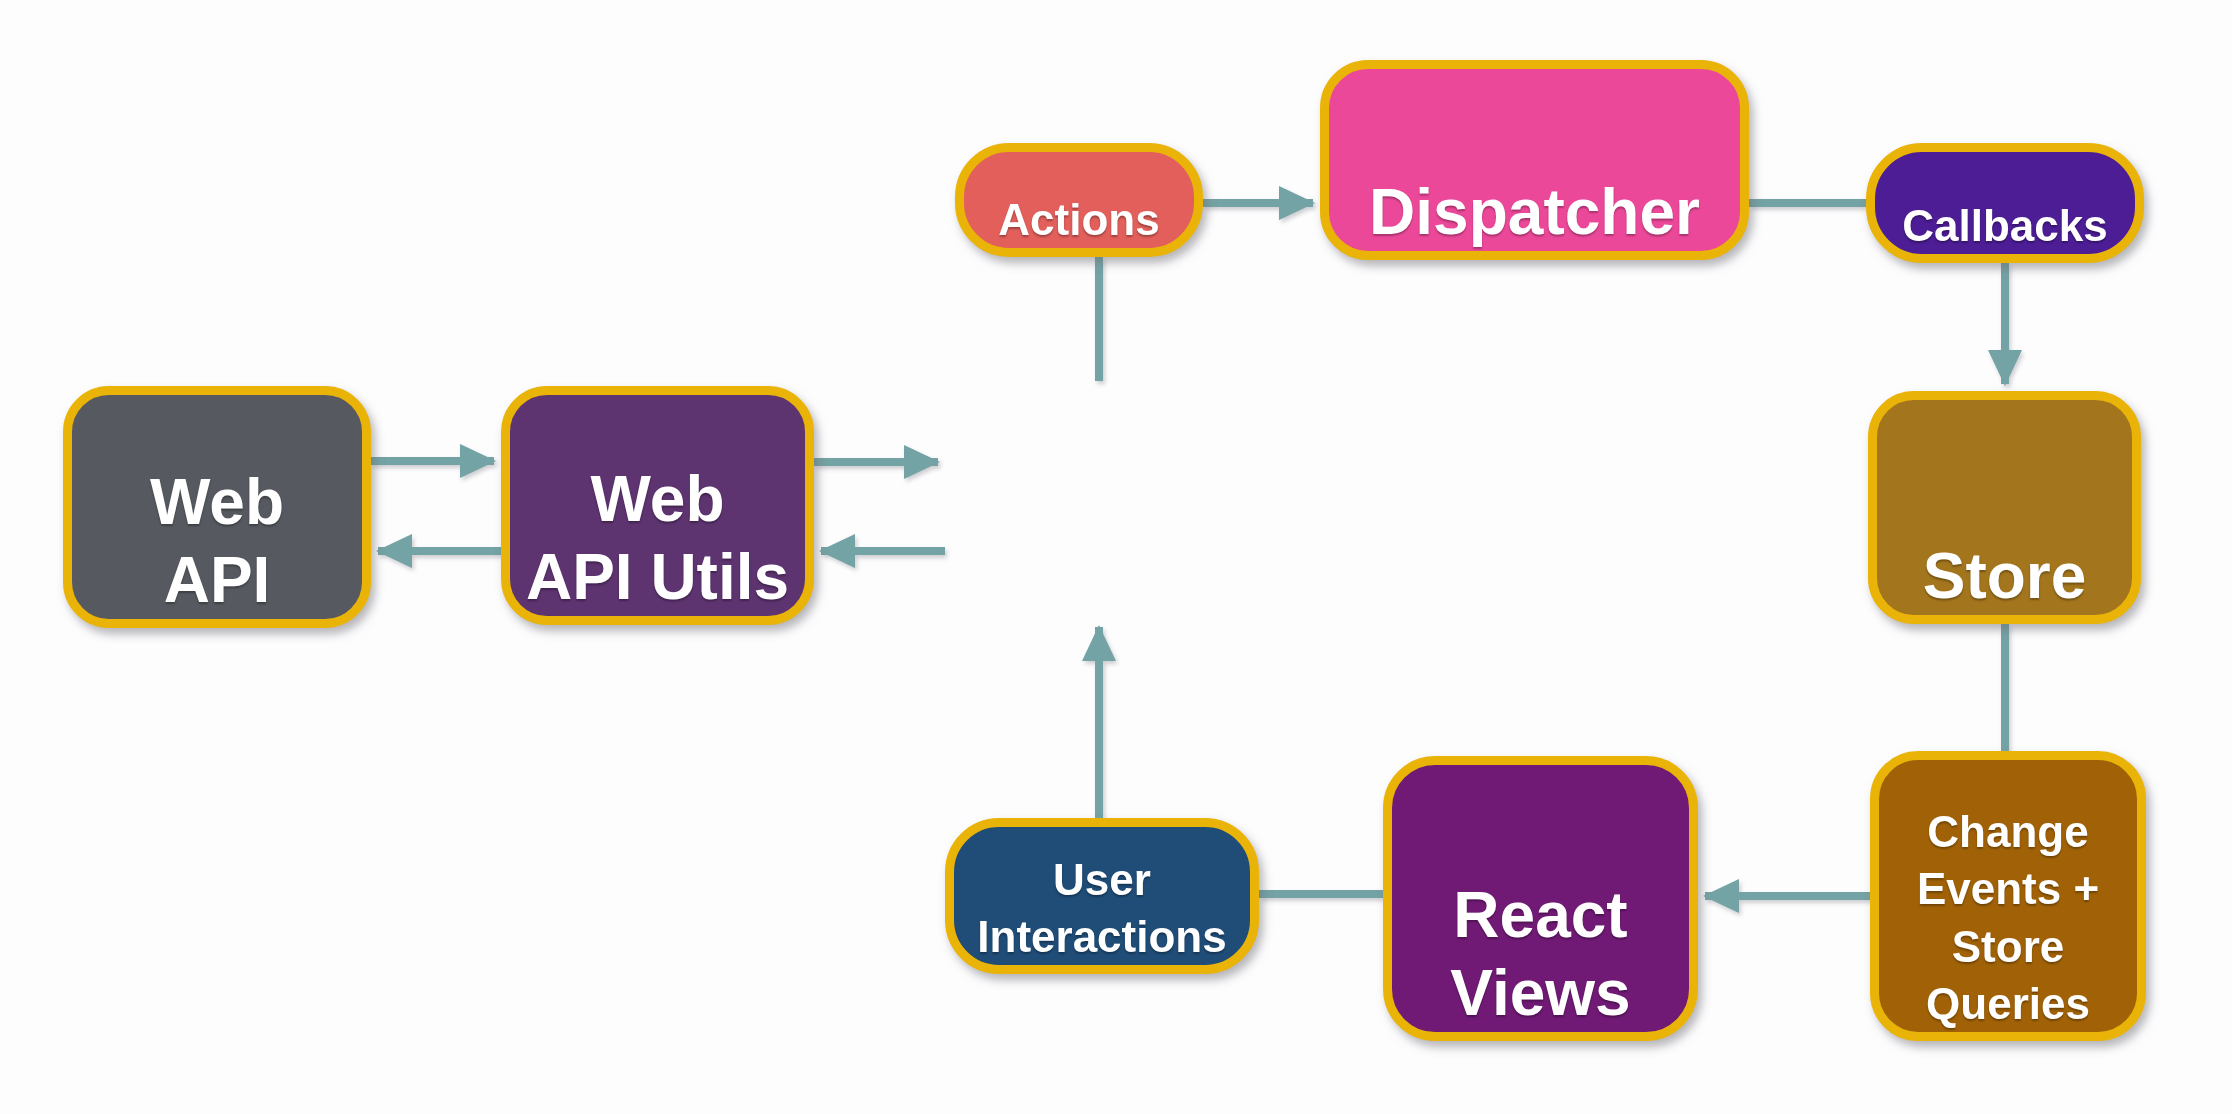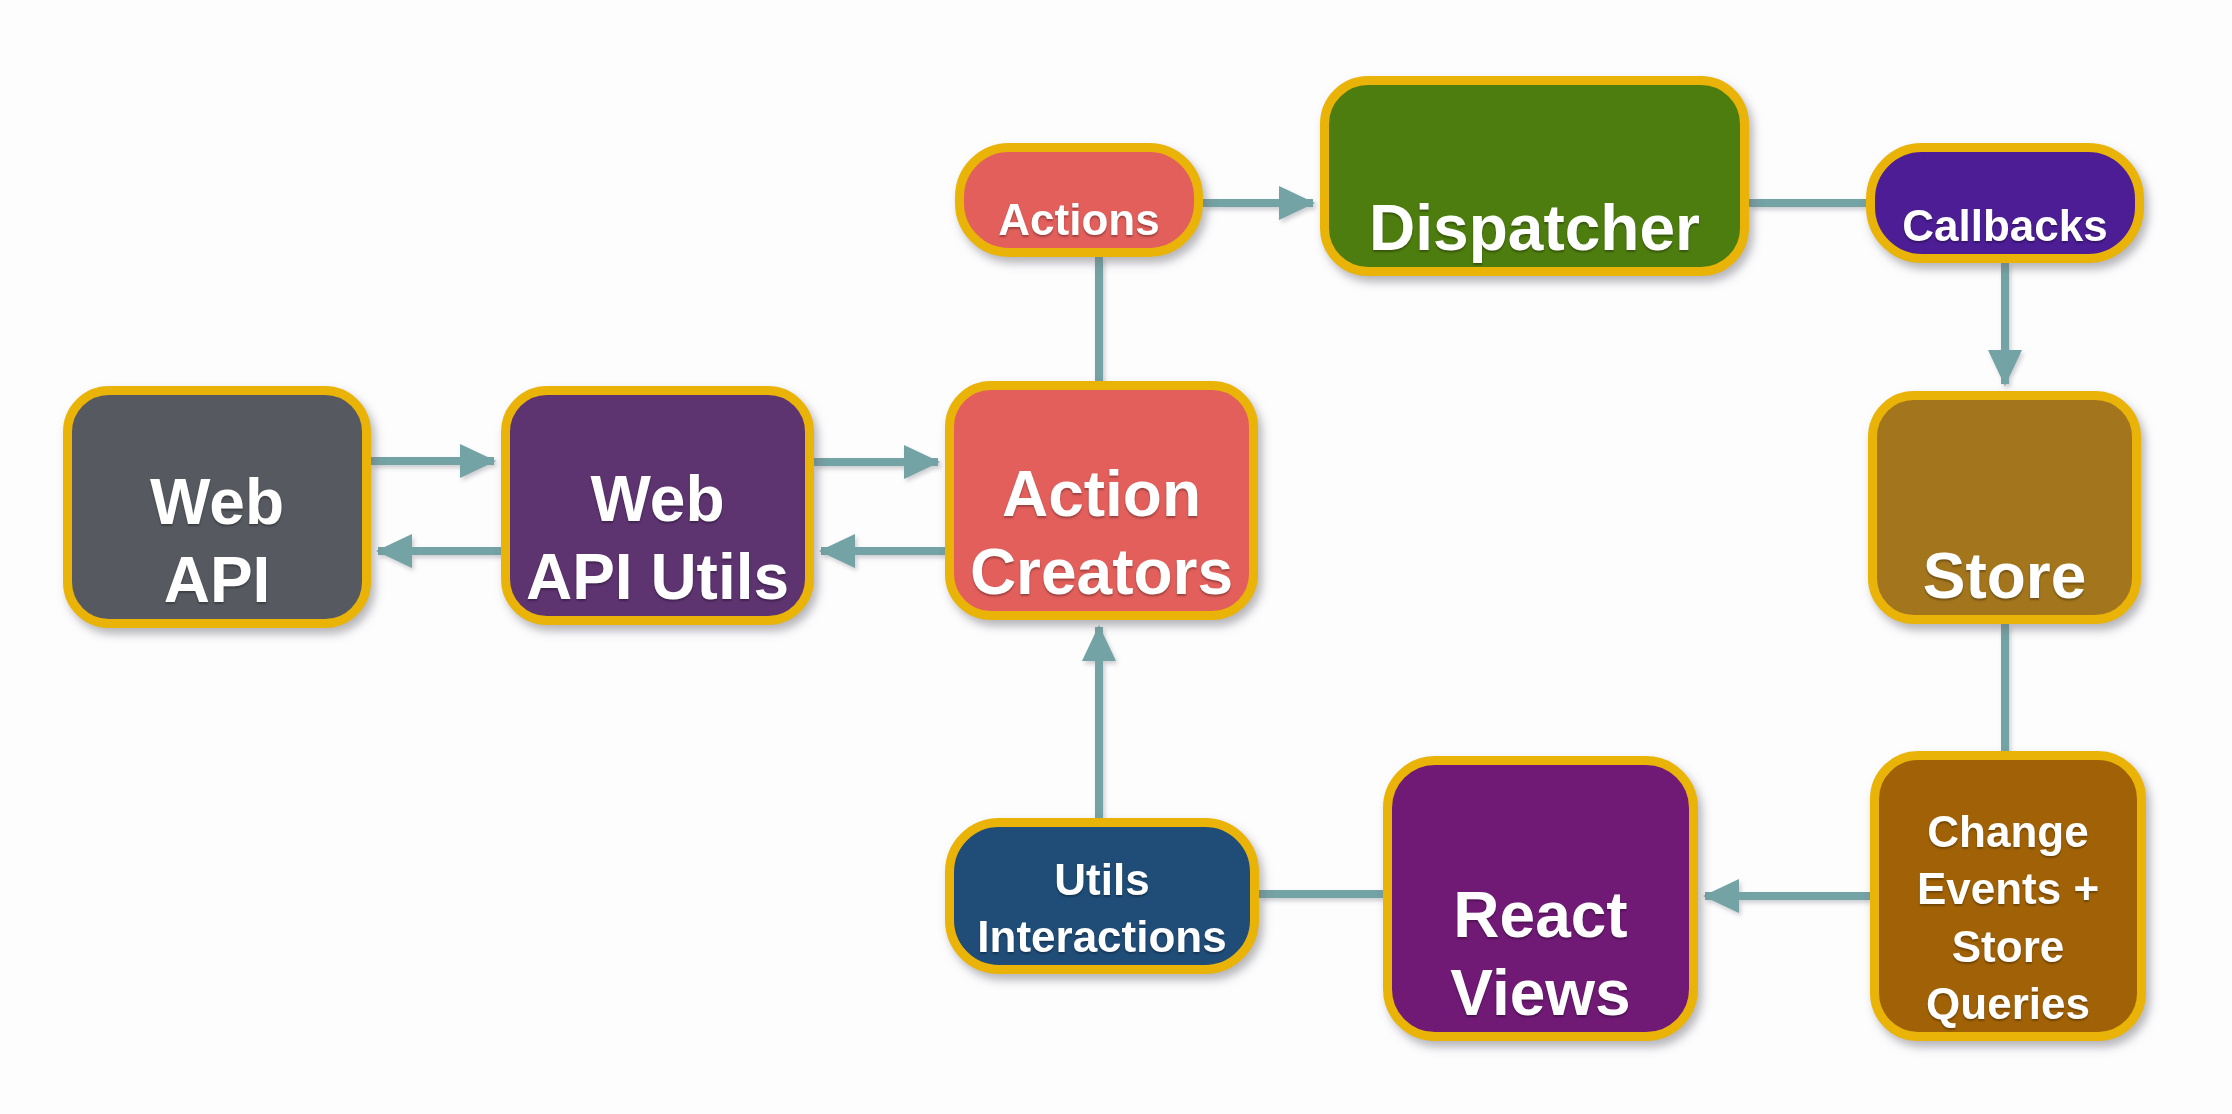--- a/index.html
+++ b/index.html
@@ -79,30 +79,26 @@
   <div class="node big" style="left: 63px; top: 386px; width: 308px; height: 242px; border-radius: 46px; background-color: rgb(86, 90, 96);">
     <span class="label">Web
 API</span>
   </div>
 
   <div class="node big" style="left: 501px; top: 386px; width: 313px; height: 239px; border-radius: 46px; background-color: rgb(93, 51, 112);">
     <span class="label">Web
 API Utils</span>
   </div>
 
-  <div class="node big" style="left: 945px; top: 381px; width: 313px; height: 239px; border-radius: 46px; background-color: rgb(226, 95, 91);">
-    <span class="label">Action
-Creators</span>
-  </div>
 
   <div class="node small" style="left: 955px; top: 143px; width: 248px; height: 114px; border-radius: 54px; background-color: rgb(226, 95, 91);">
     <span class="label">Actions</span>
   </div>
 
-  <div class="node big" style="left: 1320px; top: 76px; width: 429px; height: 200px; border-radius: 48px; background-color: #4d7c0f;">
+  <div class="node big" style="left: 1320px; top: 60px; width: 429px; height: 200px; border-radius: 48px; background-color: #ec4899;">
     <span class="label">Dispatcher</span>
   </div>
 
   <div class="node small" style="left: 1866px; top: 143px; width: 278px; height: 120px; border-radius: 56px; background-color: #4c1d95;">
     <span class="label">Callbacks</span>
   </div>
 
   <div class="node big" style="left: 1868px; top: 391px; width: 273px; height: 233px; border-radius: 46px; background-color: rgb(163, 117, 29);">
     <span class="label">Store</span>
   </div>
@@ -113,17 +109,17 @@
 Store
 Queries</span>
   </div>
 
   <div class="node big" style="left: 1383px; top: 756px; width: 315px; height: 285px; border-radius: 52px; background-color: #701a75;">
     <span class="label">React
 Views</span>
   </div>
 
   <div class="node small" style="left: 945px; top: 818px; width: 314px; height: 156px; border-radius: 54px; background-color: rgb(31, 77, 120);">
-    <span class="label">Utils
+    <span class="label">User
 Interactions</span>
   </div>
 
 </div>
 
 </body></html>

